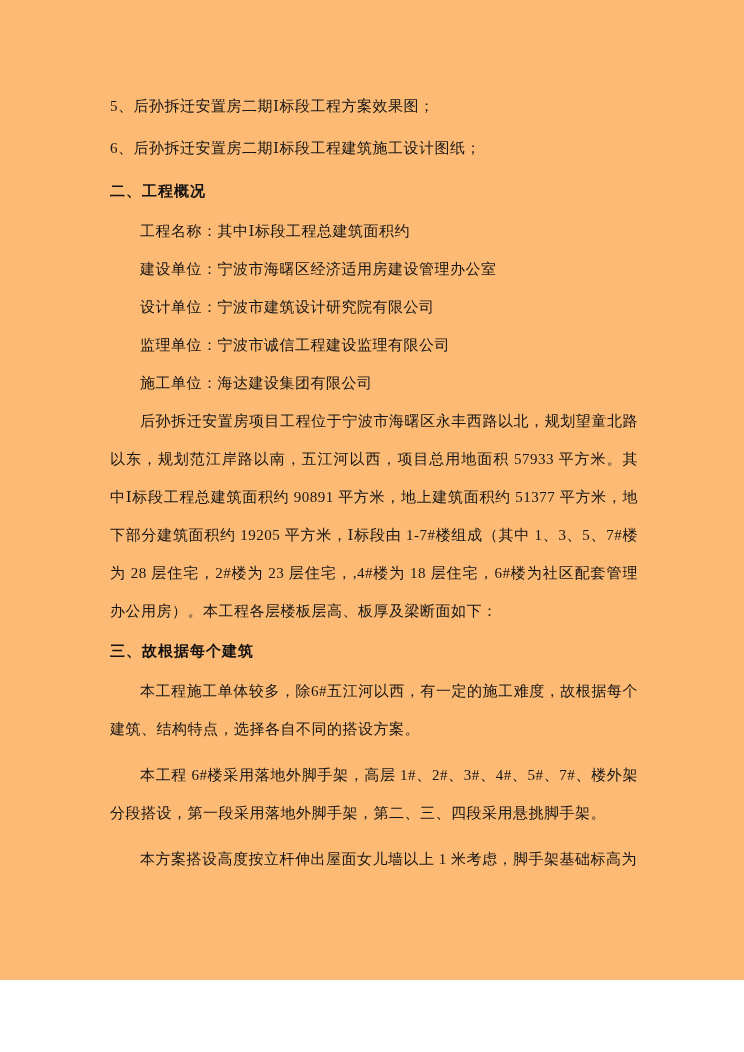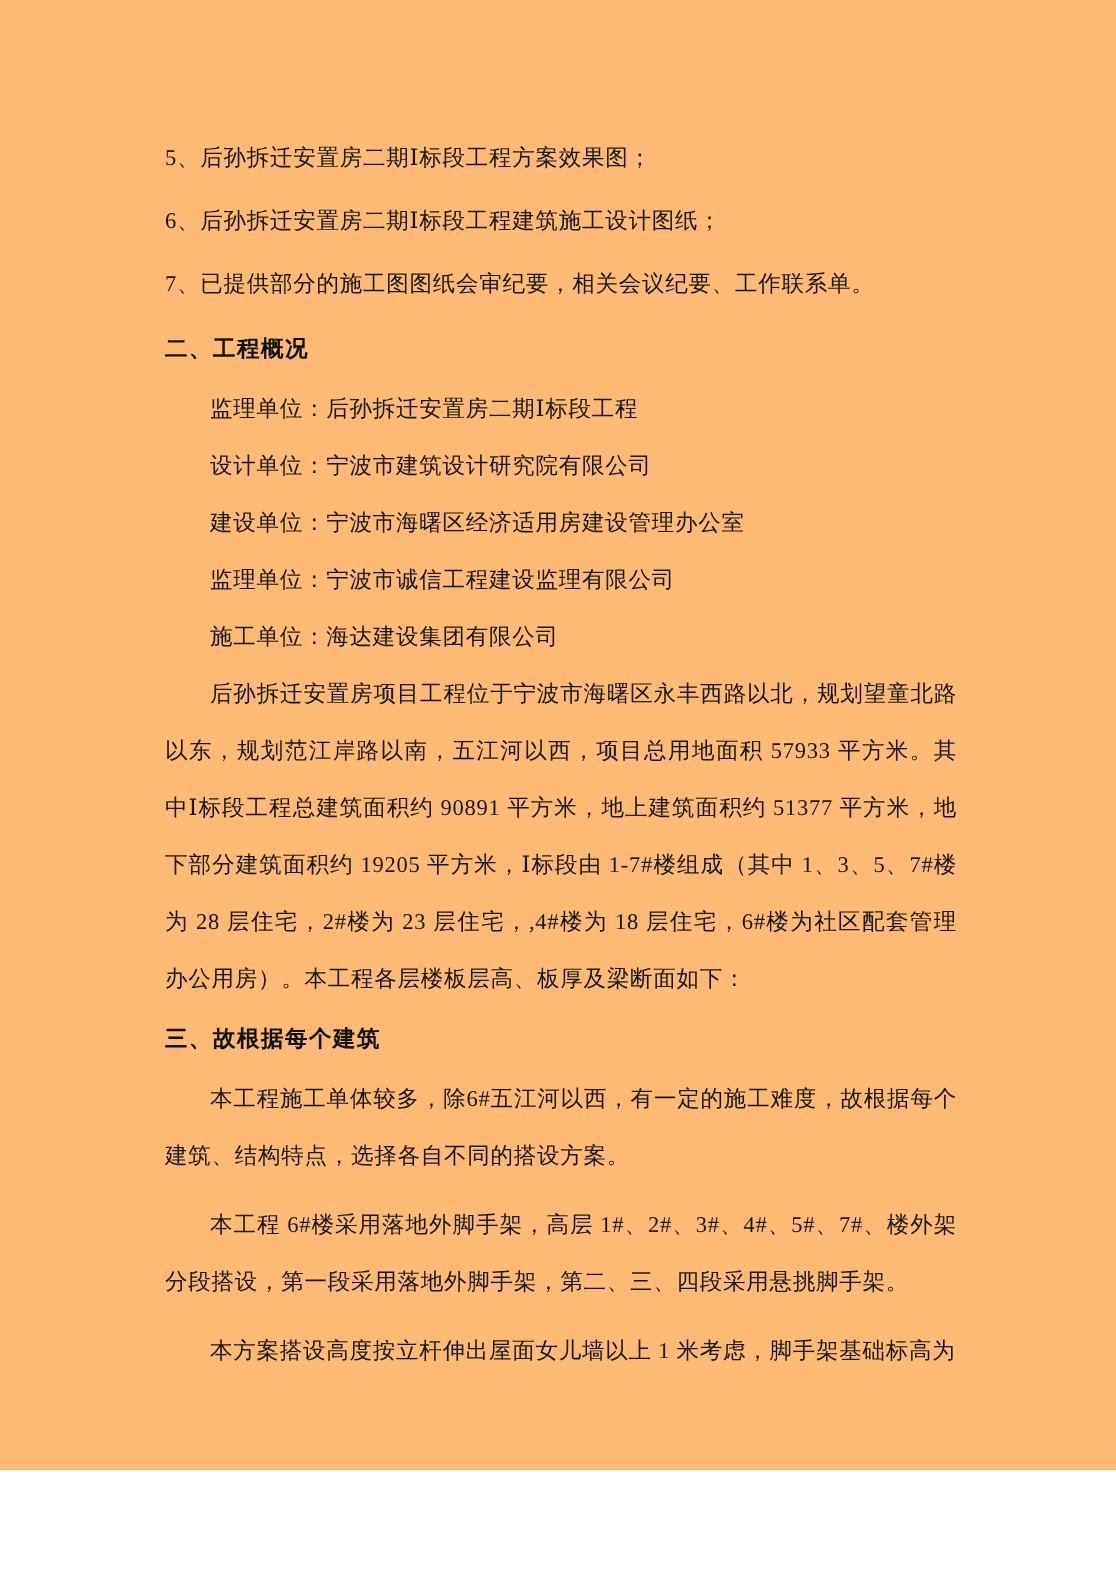--- a/index.html
+++ b/index.html
@@ -52,27 +52,26 @@
     margin-top: 8px !important;
   }
 </style>
 </head>
 <body>
 
 <div class="doc-page">
 
   <p class="intro-line">5、后孙拆迁安置房二期Ⅰ标段工程方案效果图；</p>
   <p class="intro-line">6、后孙拆迁安置房二期Ⅰ标段工程建筑施工设计图纸；</p>
-  <p class="intro-line">7、已提供部分的施工图图纸会审纪要，相关会议纪要、工作联系单。</p>
 
   <p class="section-heading">二、工程概况</p>
 
-  <p class="info-line">监理单位：后孙拆迁安置房二期Ⅰ标段工程</p>
+  <p class="info-line">工程名称：其中Ⅰ标段工程总建筑面积约</p>
+  <p class="info-line">建设单位：宁波市海曙区经济适用房建设管理办公室</p>
   <p class="info-line">设计单位：宁波市建筑设计研究院有限公司</p>
-  <p class="info-line">建设单位：宁波市海曙区经济适用房建设管理办公室</p>
   <p class="info-line">监理单位：宁波市诚信工程建设监理有限公司</p>
   <p class="info-line">施工单位：海达建设集团有限公司</p>
 
   <p class="body-para">后孙拆迁安置房项目工程位于宁波市海曙区永丰西路以北，规划望童北路以东，规划范江岸路以南，五江河以西，项目总用地面积 57933 平方米。其中Ⅰ标段工程总建筑面积约 90891 平方米，地上建筑面积约 51377 平方米，地下部分建筑面积约 19205 平方米，Ⅰ标段由 1-7#楼组成（其中 1、3、5、7#楼为 28 层住宅，2#楼为 23 层住宅，,4#楼为 18 层住宅，6#楼为社区配套管理办公用房）。本工程各层楼板层高、板厚及梁断面如下：</p>
 
   <p class="section-heading">三、故根据每个建筑</p>
 
   <p class="body-para">本工程施工单体较多，除6#五江河以西，有一定的施工难度，故根据每个建筑、结构特点，选择各自不同的搭设方案。</p>
   <p class="body-para para-gap">本工程 6#楼采用落地外脚手架，高层 1#、2#、3#、4#、5#、7#、楼外架分段搭设，第一段采用落地外脚手架，第二、三、四段采用悬挑脚手架。</p>
   <p class="body-para para-gap">本方案搭设高度按立杆伸出屋面女儿墙以上 1 米考虑，脚手架基础标高为</p>

